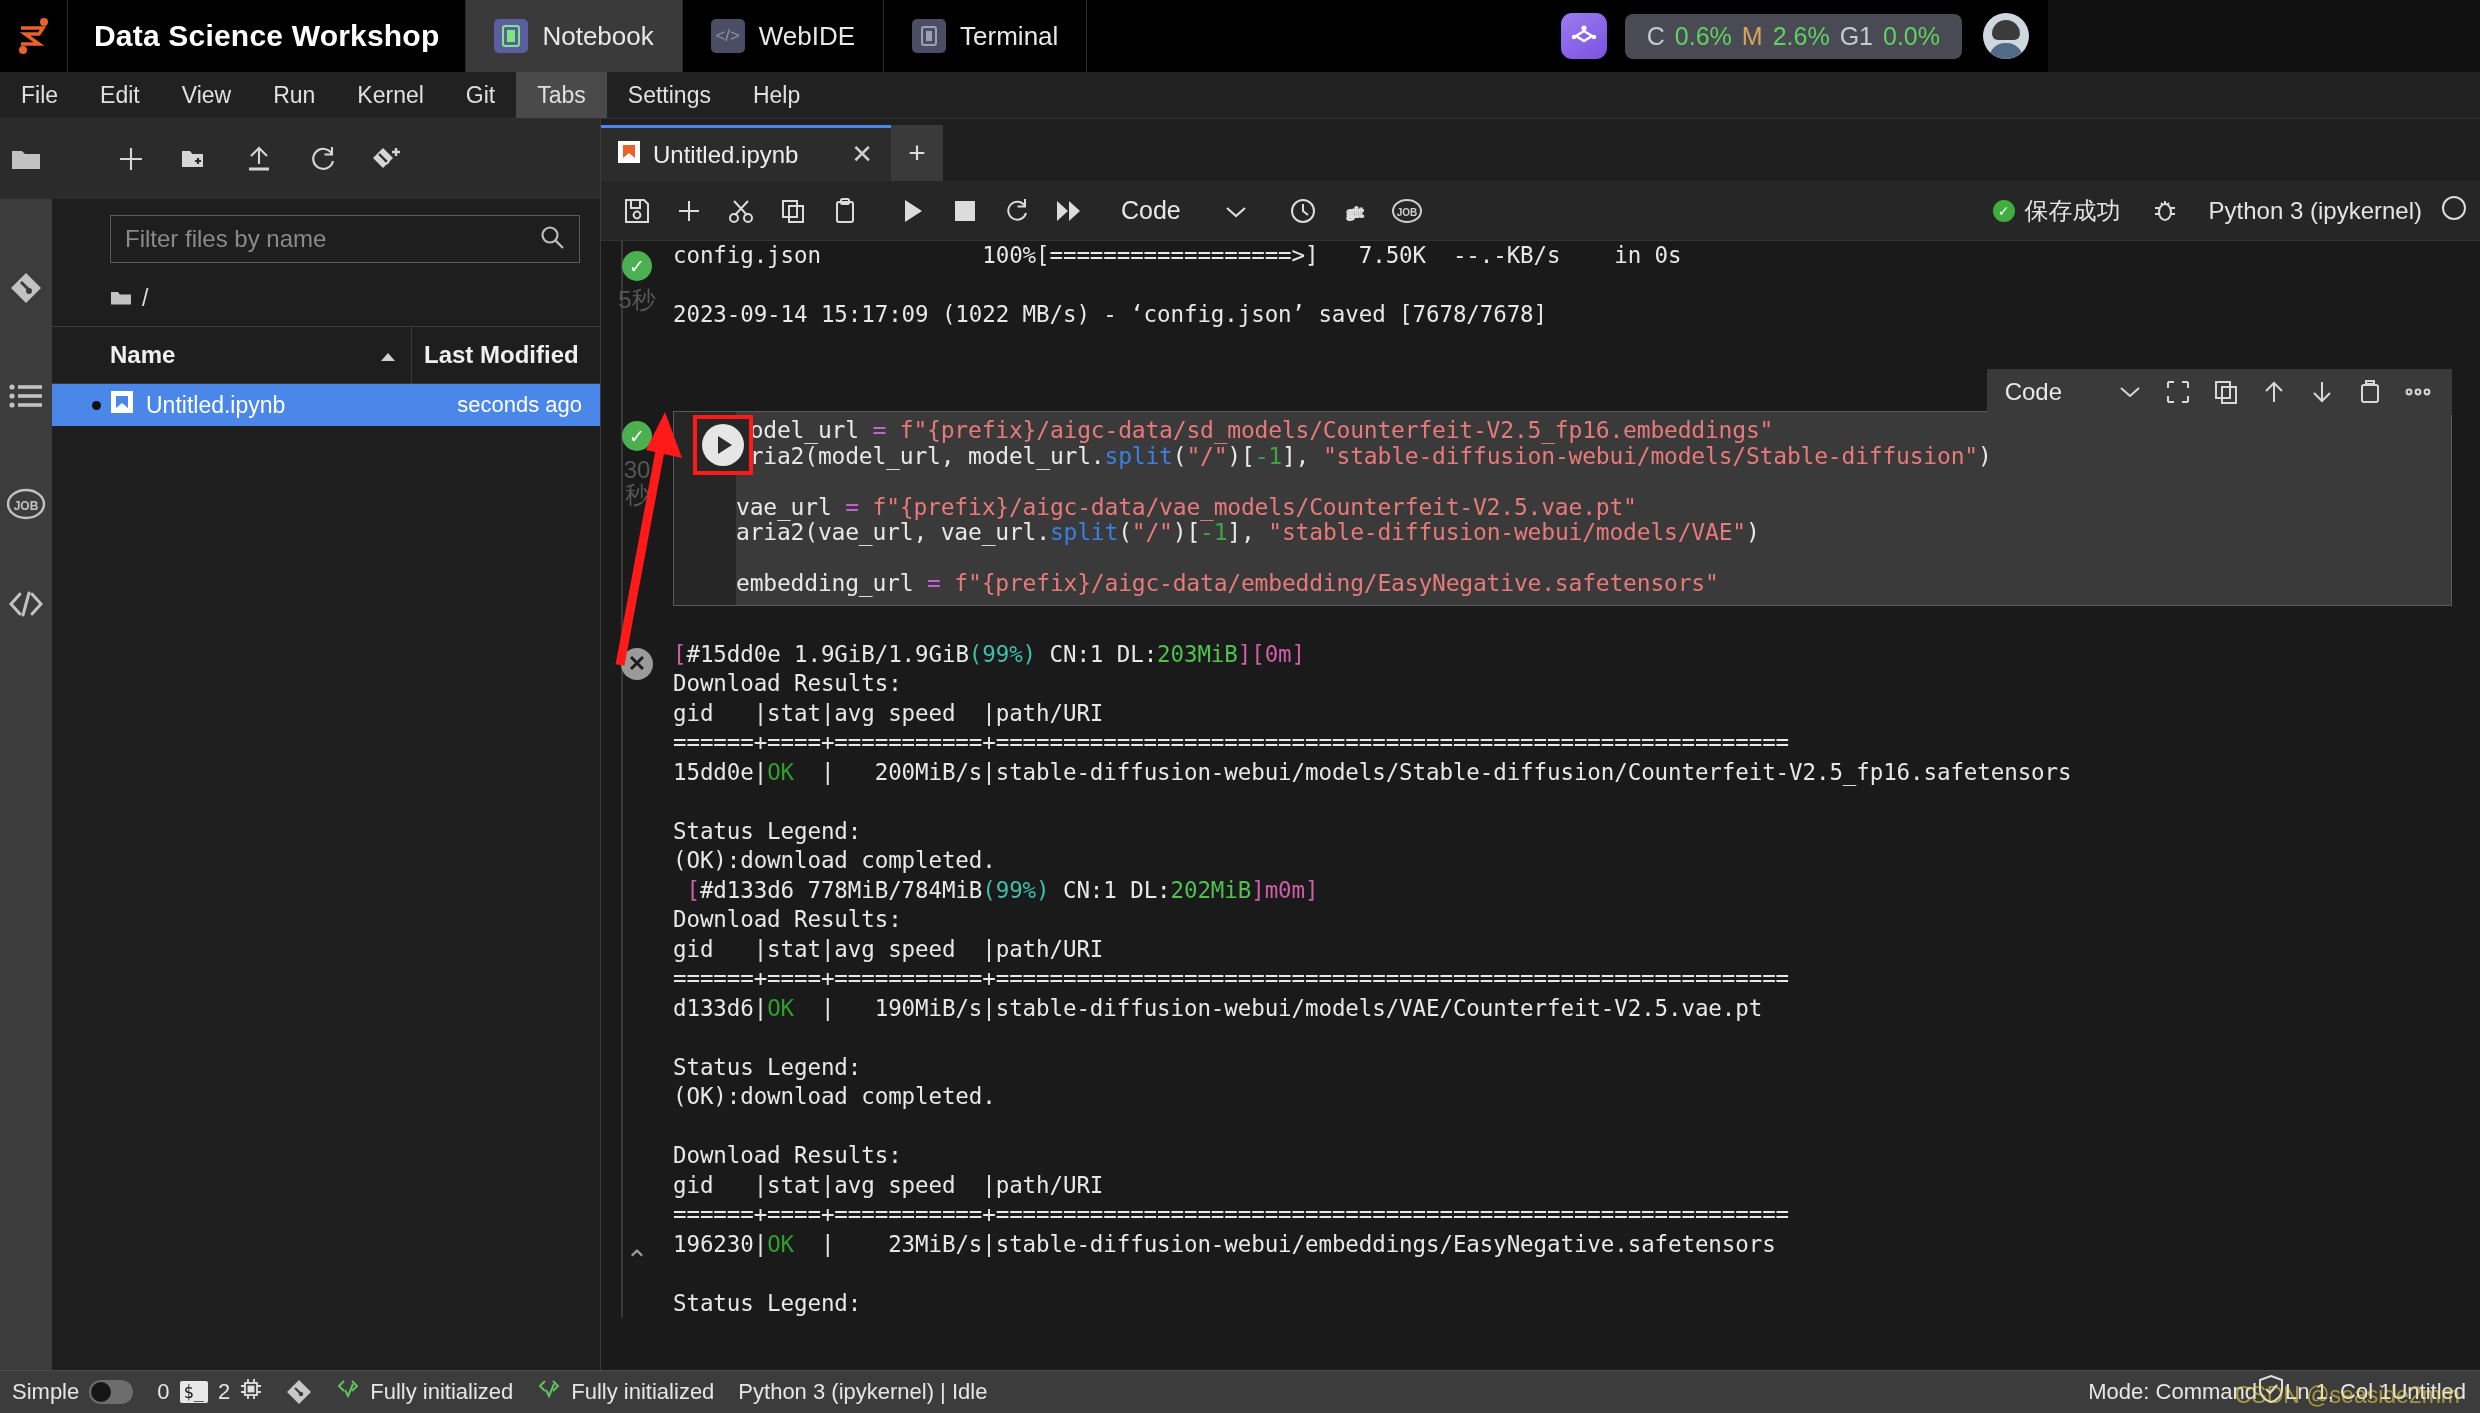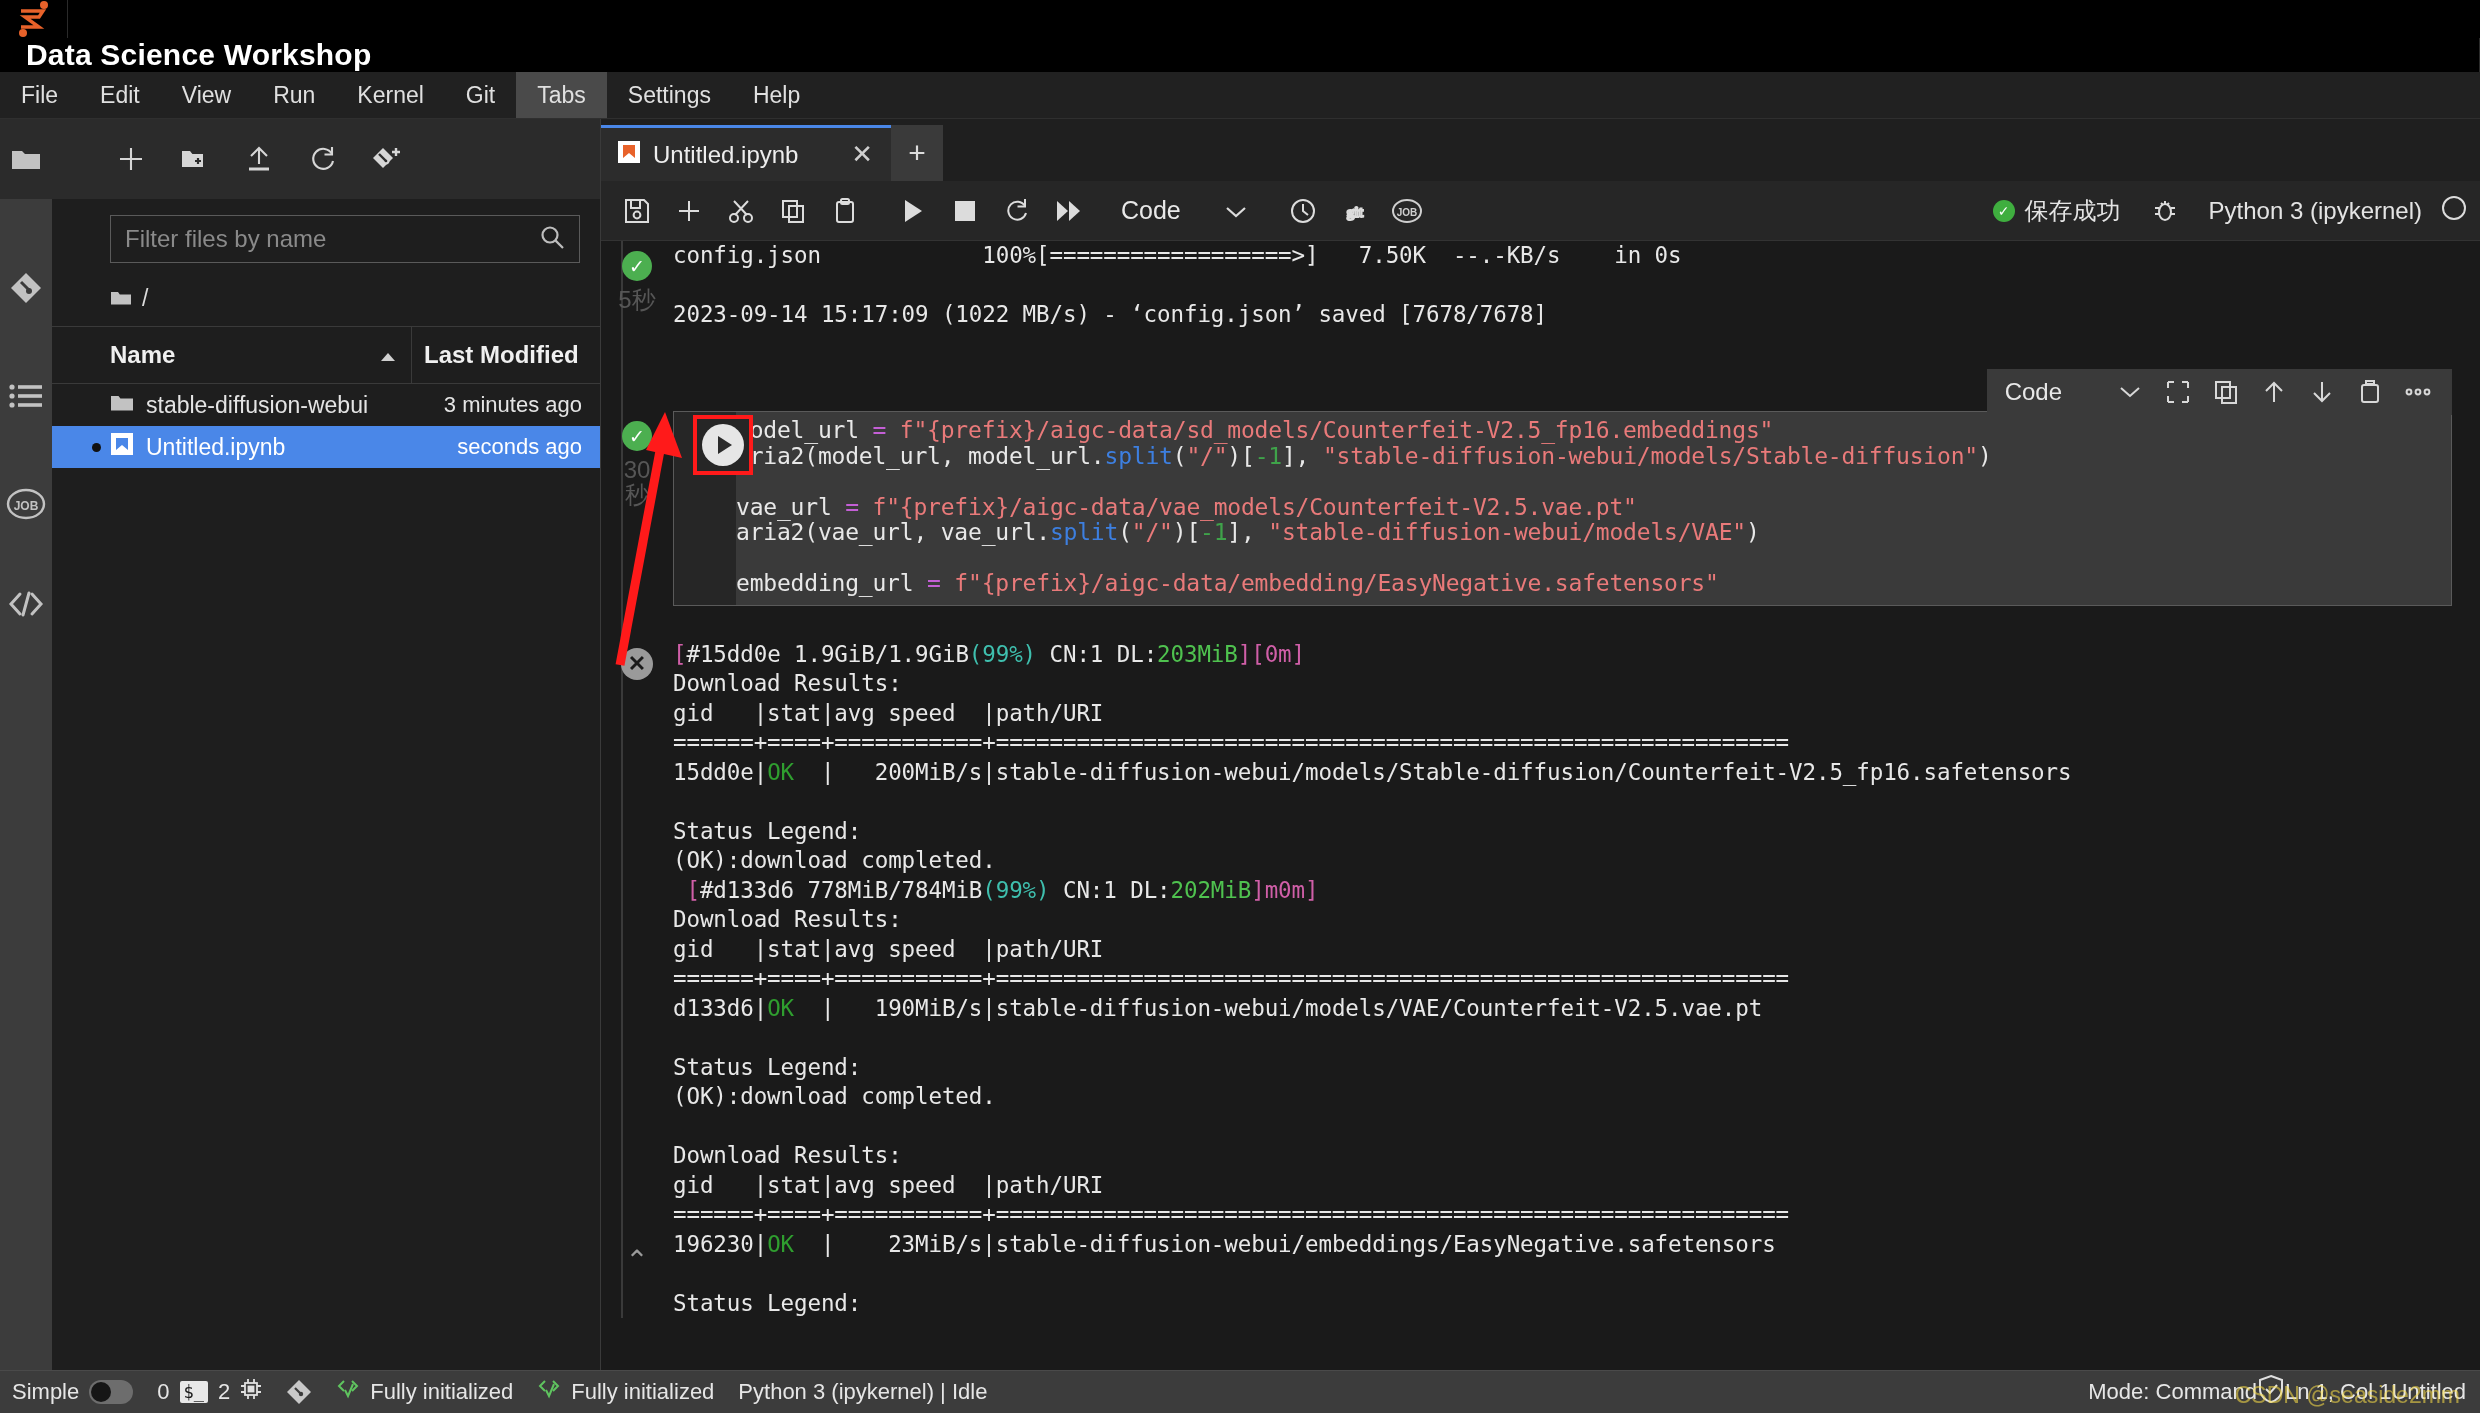--- a/index.html
+++ b/index.html
@@ -6,22 +6,22 @@
   html,body {
     width:2480px; height:1413px; overflow:hidden;
     background:#111111;
     font-family:"Liberation Sans", sans-serif;
     -webkit-font-smoothing:antialiased;
   }
   #root { position:relative; width:2480px; height:1413px; }
 
   
   .topbar {
-    position:absolute; left:0; top:0; width:2480px; height:72px;
-    background:#000000; display:flex; align-items:stretch;flex-direction:column;
+    position:absolute; left:0; top:0; width:2048px; height:72px;
+    background:#000000; display:flex; align-items:stretch;
   }
   .topbar-logo {
     width:68px; display:flex; align-items:center; justify-content:center;
     border-right:1px solid #2a2a2a;
   }
   .topbar-title {
     display:flex; align-items:center; padding:0 26px;
     color:#ffffff; font-size:30px; font-weight:bold; letter-spacing:.2px;
     border-right:1px solid #2a2a2a;
   }
@@ -426,31 +426,20 @@
         <span>Name</span>
         <span>
           <svg width="18" height="12" viewBox="0 0 18 12">
               <path d="M9 2 L16 10 H2 Z" fill="#d0d0d0"></path>
             </svg>
         </span>
       </div>
       <div class="th-mod">Last Modified</div>
     </div>
 
-    <div class="f-row">
-      <div class="f-name">
-        <span>
-          <svg width="24" height="19" viewBox="0 0 24 19">
-              <path d="M1 2 h7.5 l1.9 2.5 h12.6 v12 h-22 z" fill="#c2c2c2"></path>
-            </svg>
-        </span>
-        <span>stable-diffusion-webui</span>
-      </div>
-      <div class="f-mod">3 minutes ago</div>
-    </div>
 
     <div class="f-row selected">
       <div class="f-name">
         <span class="dot"></span>
         <span>
           <svg width="24" height="24" viewBox="0 0 24 24">
               <rect x="1" y="1" width="22" height="22" fill="#fff"></rect>
               <path d="M6 6 h12 v12 l-6 -5 l-6 5 z" fill="#4a87e8"></path>
             </svg>
         </span>

